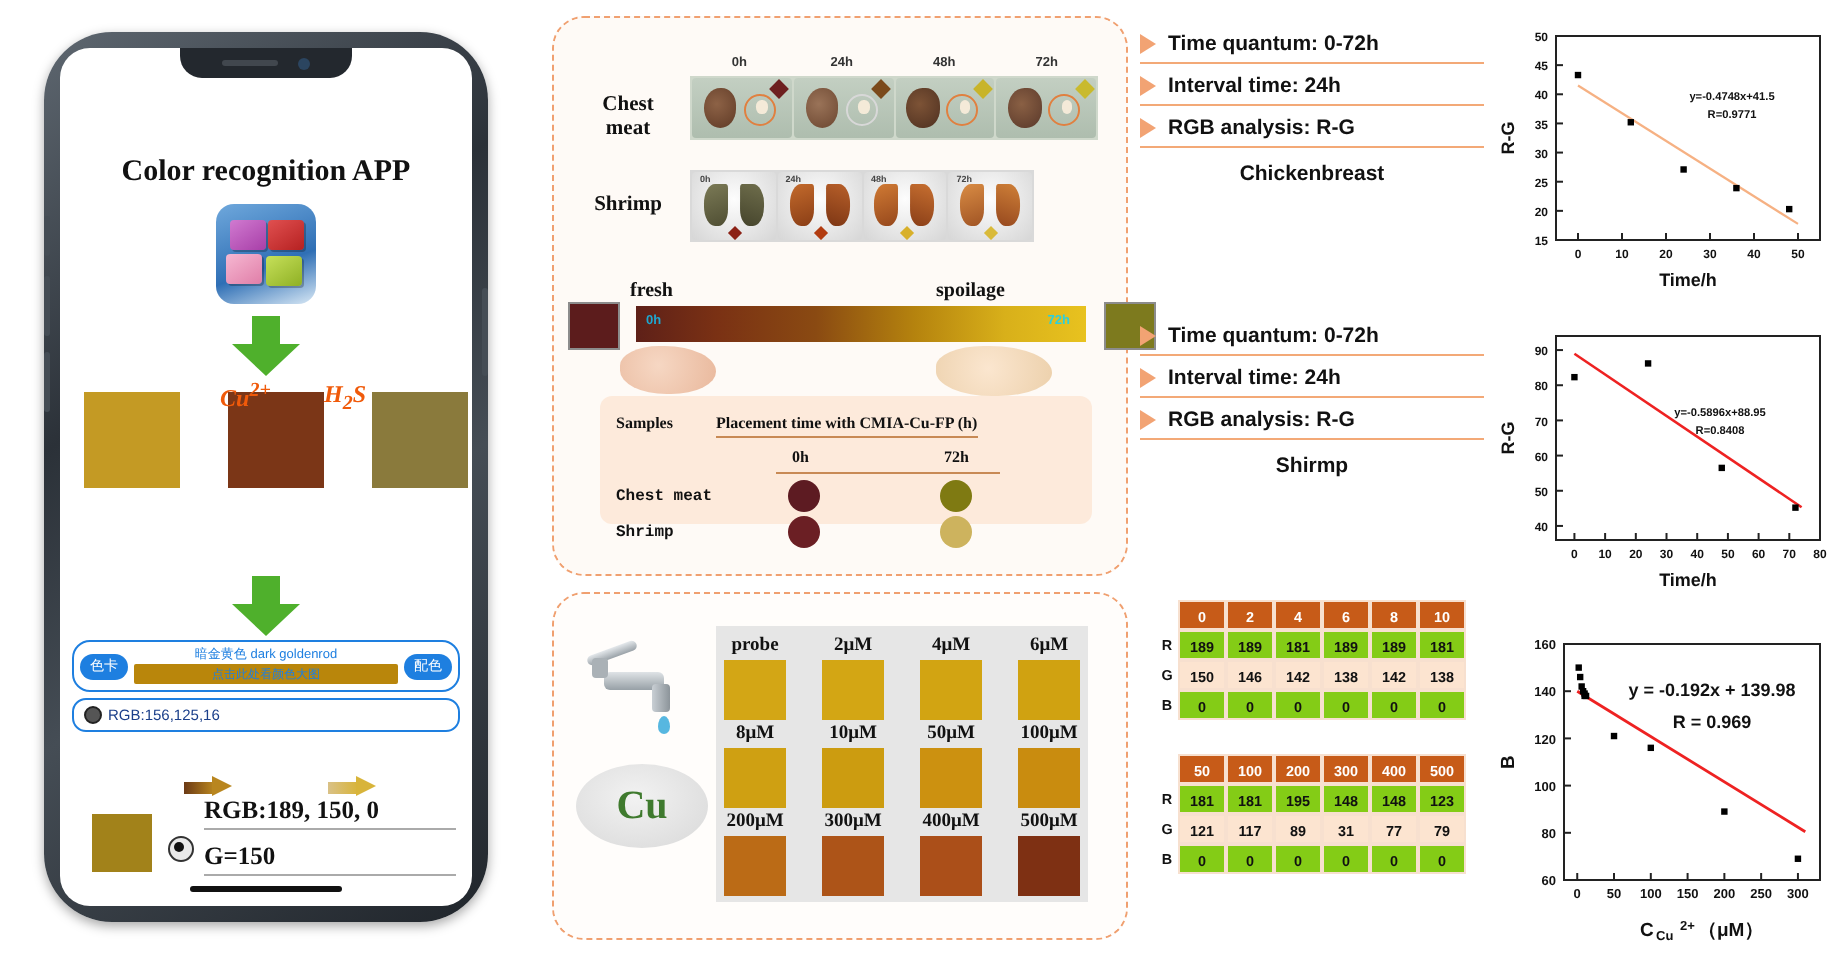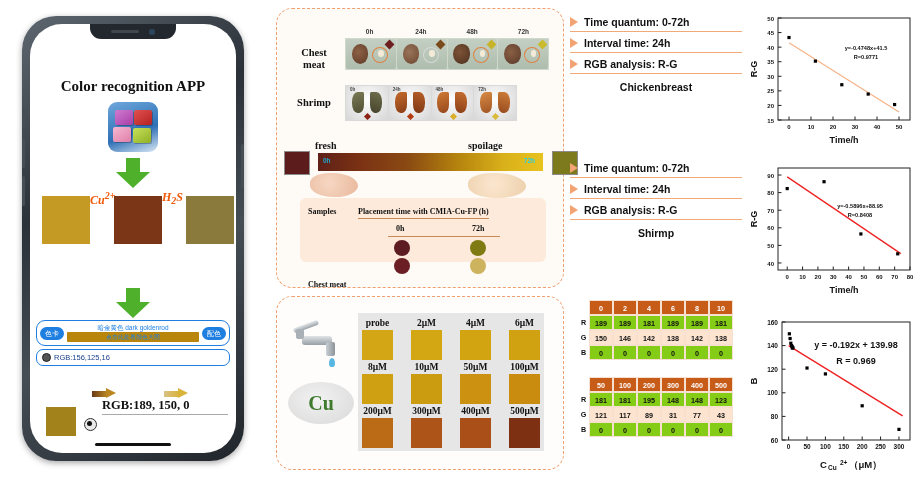--- a/index.html
+++ b/index.html
@@ -13,21 +13,21 @@
   
   #phone-panel{position:absolute;left:14px;top:8px;width:248px;height:465px;}
   .phone-body{
     position:absolute;left:8px;top:8px;width:222px;height:445px;
     border-radius:34px;
     background:linear-gradient(145deg,#5e6770,#2b3138 35%,#454d55 60%,#20252b);
     box-shadow:0 2px 6px rgba(0,0,0,.35);
   }
   .phone-screen{
     position:absolute;left:8px;top:8px;right:8px;bottom:8px;
-    background:#fff;border-radius:32px;overflow:hidden;
+    background:#fff;border-radius:15px;overflow:hidden;
   }
   .notch{
     position:absolute;left:50%;top:0;transform:translateX(-50%);
     width:86px;height:15px;background:#23282e;
     border-bottom-left-radius:11px;border-bottom-right-radius:11px;
     display:flex;align-items:center;justify-content:center;gap:10px;
   }
   .notch .spk{width:28px;height:3px;background:#41474e;border-radius:2px;}
   .notch .cam{width:6px;height:6px;border-radius:50%;background:#2b4560;}
   .btn-side{position:absolute;background:#454d55;border-radius:2px;}
@@ -67,21 +67,21 @@
 
   .swatch-row{position:absolute;left:0;right:0;top:172px;height:50px;}
   .sw{position:absolute;width:48px;height:48px;}
   #sw-left{left:12px;background:#c49a24;}
   #sw-mid{left:84px;background:#7b3617;}
   #sw-right{left:156px;background:#8a7a3c;}
   .chem-label{
     position:absolute;font-family:"Liberation Serif", serif;font-style:italic;font-weight:bold;
     font-size:12px;color:#f05a0a;
   }
-  #lbl-cu{left:60px;top:166px;font-style:italic;}
+  #lbl-cu{left:80px;top:166px;font-style:italic;}
   #lbl-h2s{left:132px;top:166px;}
   .rxn-arrow{position:absolute;top:192px;width:24px;height:11px;}
   .rxn-arrow .ab{position:absolute;left:0;top:3px;width:15px;height:6px;}
   .rxn-arrow .ah{position:absolute;left:14px;top:0;width:0;height:0;border-top:5.5px solid transparent;border-bottom:5.5px solid transparent;border-left:10px solid #b9861f;}
   #rxn-1{left:62px;}
   #rxn-1 .ab{background:linear-gradient(90deg,#6b3a16,#b9861f);}
   #rxn-2{left:134px;}
   #rxn-2 .ab{background:linear-gradient(90deg,#d9c187,#d8b43a);}
   #rxn-2 .ah{border-left-color:#d8b43a;}
 
@@ -179,21 +179,21 @@
   #samples-box{
     position:absolute;left:300px;top:198px;width:246px;height:64px;
     background:#fdeadb;border-radius:6px;
   }
   .st-head{position:absolute;font-family:"Liberation Serif", serif;font-weight:bold;font-size:8px;color:#111;}
   #st-samples{left:8px;top:9px;}
   #st-place{left:58px;top:9px;border-bottom:1.2px solid #c88a55;padding-bottom:2px;}
   #st-0h{left:96px;top:26px;font-size:8px;}
   #st-72h{left:172px;top:26px;font-size:8px;}
   #st-underline{position:absolute;left:88px;top:38px;width:112px;height:1.1px;background:#c88a55;}
-  .st-row-lbl{position:absolute;font-family:Liberation Serif, serif;font-weight:bold;font-size:8px;color:#111;left:8px;margin-top:36px;}
+  .st-row-lbl{position:absolute;font-family:Liberation Mono, monospace;font-weight:bold;font-size:8px;color:#111;left:8px;}
   #st-chest{top:46px;}
   #st-shrimp{top:64px;}
   .st-dot{position:absolute;width:16px;height:16px;border-radius:50%;}
   #dot-chest-0{left:94px;top:42px;background:#5d1b22;}
   #dot-chest-72{left:170px;top:42px;background:#7f7a12;}
   #dot-shrimp-0{left:94px;top:60px;background:#6b1f24;}
   #dot-shrimp-72{left:170px;top:60px;background:#cdb35e;}
 
   
   #tap-icon{position:absolute;left:290px;top:320px;width:62px;height:48px;}
@@ -315,20 +315,21 @@
         <div class="rgb-field">
           <div class="rgb-dot"></div>
           <span>RGB:156,125,16</span>
         </div>
 
         <div class="result-block">
           <div class="res-sw"></div>
           <div class="res-radio"></div>
           <div class="res-lines">
             <div class="res-line">RGB:189, 150, 0</div>
+            <div class="res-line">G=150</div>
           </div>
         </div>
 
         <div class="home-bar"></div>
       </div>
     </div>
   </div>
 
   <div class="dash-panel" id="panel-meat"></div>
 
@@ -572,21 +573,21 @@
         <div class="rt-cell">148</div>
         <div class="rt-cell">123</div>
       </div>
       <div class="rt-row rt-body-alt">
         <div class="rt-lbl">G</div>
         <div class="rt-cell">121</div>
         <div class="rt-cell">117</div>
         <div class="rt-cell">89</div>
         <div class="rt-cell">31</div>
         <div class="rt-cell">77</div>
-        <div class="rt-cell">43</div>
+        <div class="rt-cell">79</div>
       </div>
       <div class="rt-row rt-body">
         <div class="rt-lbl">B</div>
         <div class="rt-cell">0</div>
         <div class="rt-cell">0</div>
         <div class="rt-cell">0</div>
         <div class="rt-cell">0</div>
         <div class="rt-cell">0</div>
         <div class="rt-cell">0</div>
       </div>

